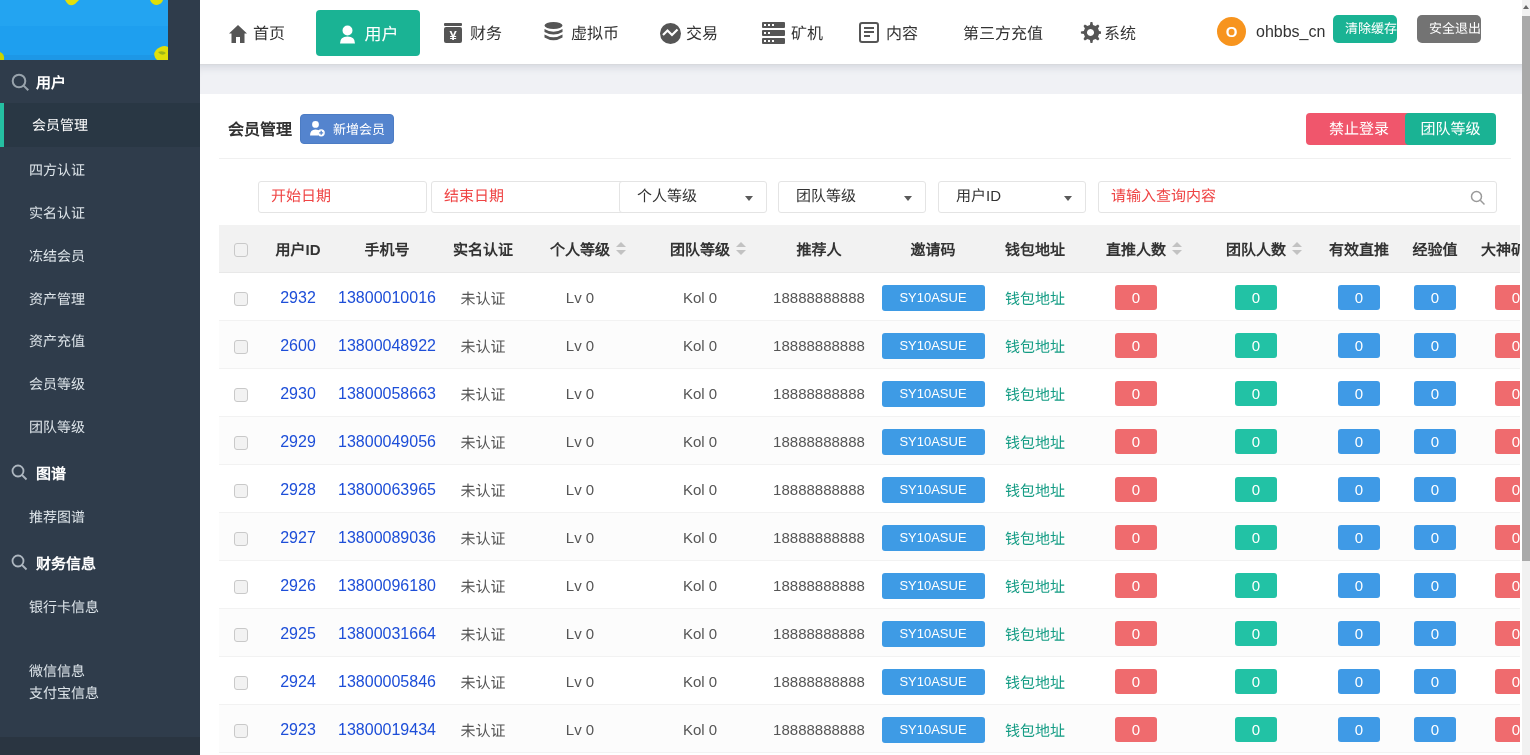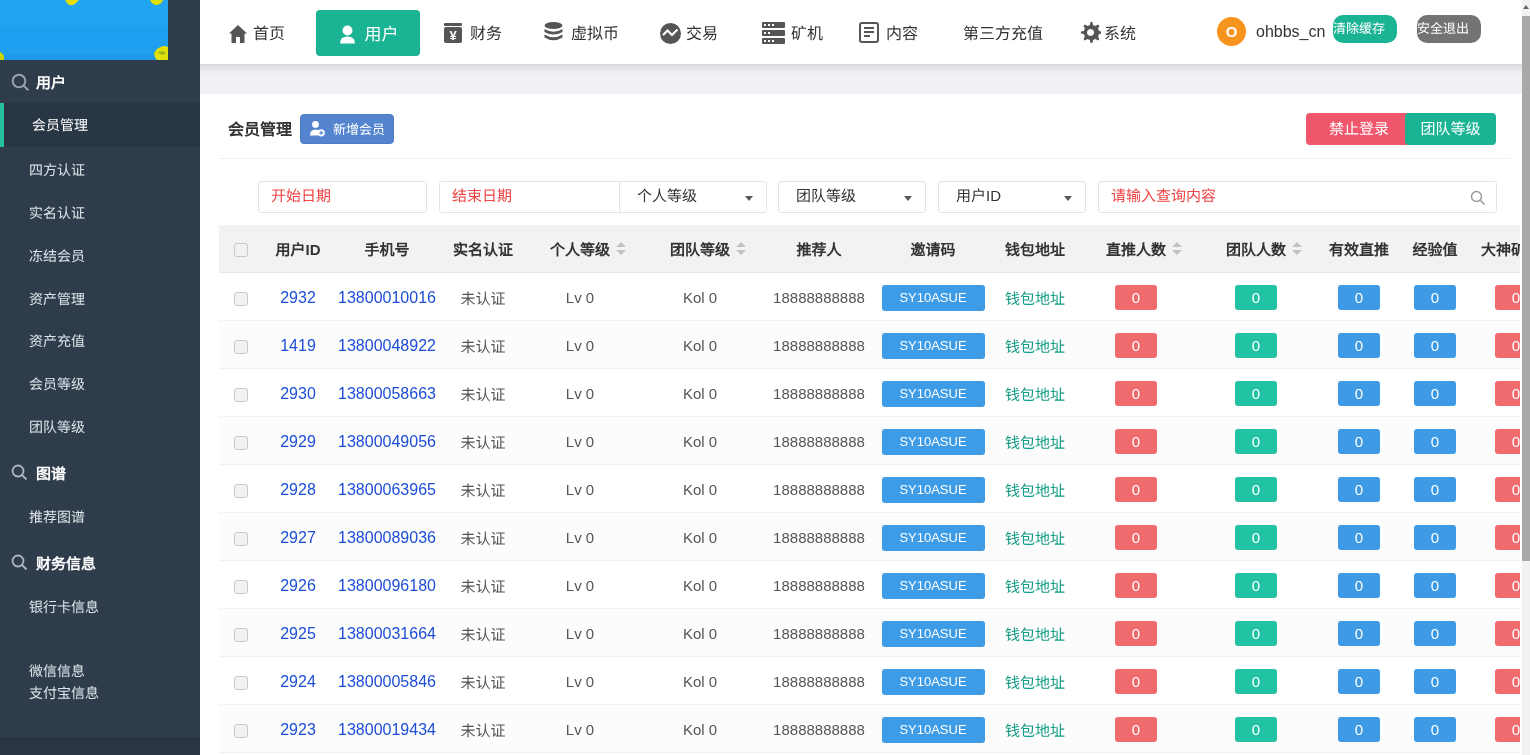--- a/index.html
+++ b/index.html
@@ -12,21 +12,21 @@
 .shead{position:absolute;left:36px;color:#fff;font-size:15px;font-weight:bold;line-height:20px}
 .shead svg{position:absolute;left:-25px;top:0px}
 .sitem{position:absolute;left:29px;color:#DDE4E9;font-size:14px;line-height:20px}
 #sact{position:absolute;left:0;top:103px;width:200px;height:44px;background:#293744;border-left:4px solid #25BFA2}
 
 #nav{position:absolute;left:200px;top:0;width:1330px;height:64px;background:#fff;z-index:4}
 .nitem{position:absolute;top:20px;font-size:16px;color:#333;white-space:nowrap}
 .nicon{position:absolute;top:22px}
 #navact{position:absolute;left:116px;top:10px;width:104px;height:46px;background:#1AB394;border-radius:4px;color:#fff;font-size:17px;text-align:center;line-height:49px}
 #avatar{position:absolute;left:1017px;top:17px;width:29px;height:29px;border-radius:50%;background:#F7941E;color:#fff;font-size:15px;font-weight:bold;text-align:center;line-height:29px}
-.tbtn{position:absolute;top:15px;height:28px;border-radius:10px;color:#fff;font-size:13px;text-align:left;line-height:28px;width:64px}
+.tbtn{position:absolute;top:15px;height:28px;border-radius:5px;color:#fff;font-size:13px;text-align:right;line-height:28px;width:64px}
 
 #band{position:absolute;left:200px;top:64px;width:1330px;height:30px;background:#F0F1F5;border-top:1px solid #D8D9DD;box-shadow:inset 0 9px 9px -7px rgba(80,90,110,0.18)}
 #content{position:absolute;left:200px;top:94px;width:1330px;height:661px;background:#fff}
 
 #ttl{position:absolute;left:28px;top:22px;font-size:16px;font-weight:bold;color:#333}
 #addbtn{position:absolute;left:100px;top:20px;width:94px;height:30px;background:#5484CE;border:1px solid #4C7CC4;border-radius:4px;color:#fff;font-size:13px;text-align:center;line-height:29px}
 #forbid{position:absolute;left:1106px;top:19px;width:106px;height:32px;background:#F0566C;border-radius:4px;color:#fff;font-size:15px;text-align:center;line-height:32px}
 #export{position:absolute;left:1205px;top:19px;width:91px;height:32px;background:#1AB394;border-radius:4px;color:#fff;font-size:15px;text-align:center;line-height:32px}
 #hr1{position:absolute;left:19px;top:64px;width:1292px;height:1px;background:#F0F0F0}
 
@@ -156,21 +156,21 @@
   <div id="ttl">会员管理</div>
   <div id="addbtn"><svg style="vertical-align:-3px;margin-right:7px" width="17" height="17" viewBox="0 0 17 17">
         <path d="M6.5 1 a3.4 3.4 0 0 1 3.4 3.4 a3.4 3.4 0 0 1 -6.8 0 A3.4 3.4 0 0 1 6.5 1z M1 15.5 Q1 9.5 6.5 9.5 Q9.5 9.5 11 11 L9 15.5 Z" fill="#fff"></path>
         <circle cx="12.2" cy="12.8" r="3.6" fill="#fff"></circle>
         <path d="M12.2 10.8 v4 M10.2 12.8 h4" stroke="#5484CE" stroke-width="1.3"></path>
       </svg>新增会员</div>
   <div id="forbid">禁止登录</div>
   <div id="export">团队等级</div>
   <div id="hr1"></div>
   <div class="inp ph" style="left:58px;width:169px">开始日期</div>
-  <div class="inp ph" style="left:239px;width:203px">结束日期</div>
+  <div class="inp ph" style="left:231px;width:203px">结束日期</div>
   <div class="inp sel" style="left:419px;width:148px;padding-left:17px">个人等级<span class="tri"></span></div>
   <div class="inp sel" style="left:578px;width:148px;padding-left:17px">团队等级<span class="tri"></span></div>
   <div class="inp sel" style="left:738px;width:148px;padding-left:17px">用户ID<span class="tri"></span></div>
   <div class="inp ph" style="left:898px;width:399px">请输入查询内容
     <svg style="position:absolute;right:10px;top:8px" width="16" height="16" viewBox="0 0 16 16">
         <circle cx="6.5" cy="6.5" r="5" fill="none" stroke="#9A9A9A" stroke-width="1.5"></circle>
         <line x1="10.3" y1="10.3" x2="14.5" y2="14.5" stroke="#9A9A9A" stroke-width="1.5"></line>
       </svg></div>
   <div id="tblwrap">
   <table>
@@ -218,21 +218,21 @@
             <td><span class="inv">SY10ASUE</span></td>
             <td class="wal">钱包地址</td>
             <td><span class="bdg bR">0</span></td>
             <td><span class="bdg bG">0</span></td>
             <td><span class="bdg bB">0</span></td>
             <td><span class="bdg bB">0</span></td>
             <td><span class="bdg bR">0</span></td>
           </tr>
   <tr class="even">
             <td><span class="cbx"></span></td>
-            <td class="lnk">1419</td>
+            <td class="lnk">2600</td>
             <td class="lnk">13800048922</td>
             <td>未认证</td>
             <td>Lv 0</td>
             <td>Kol 0</td>
             <td>18888888888</td>
             <td><span class="inv">SY10ASUE</span></td>
             <td class="wal">钱包地址</td>
             <td><span class="bdg bR">0</span></td>
             <td><span class="bdg bG">0</span></td>
             <td><span class="bdg bB">0</span></td>

